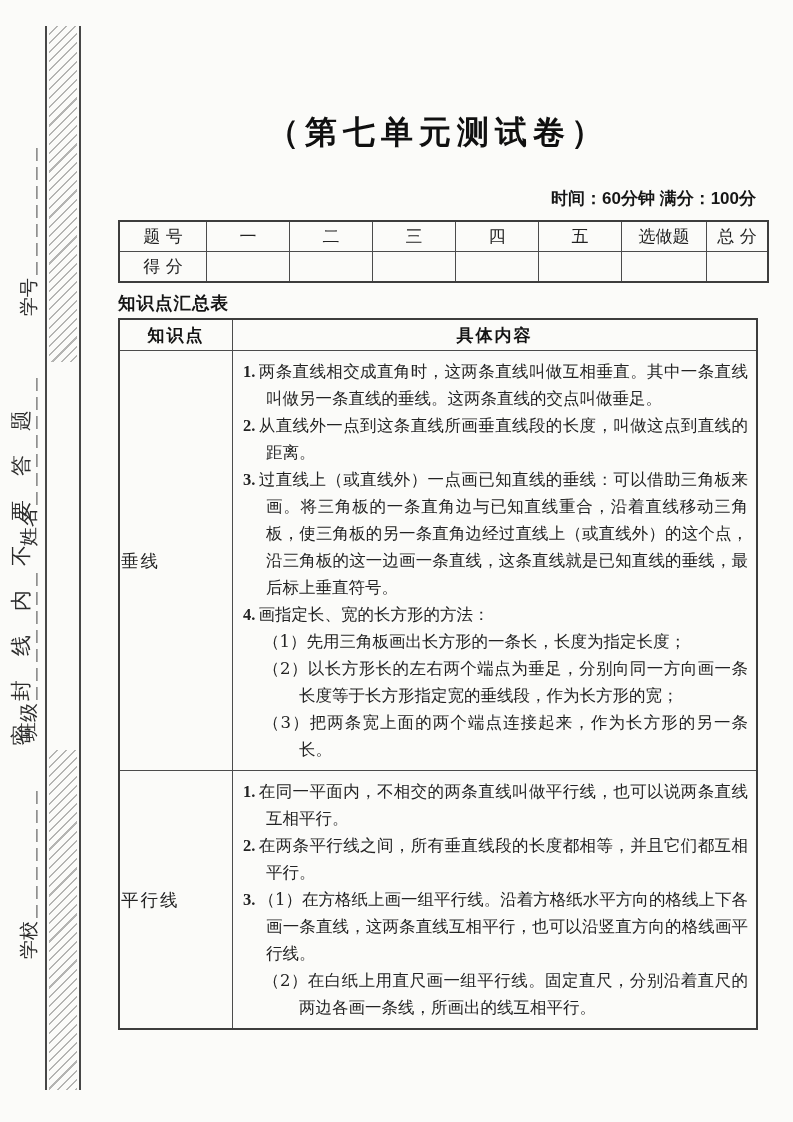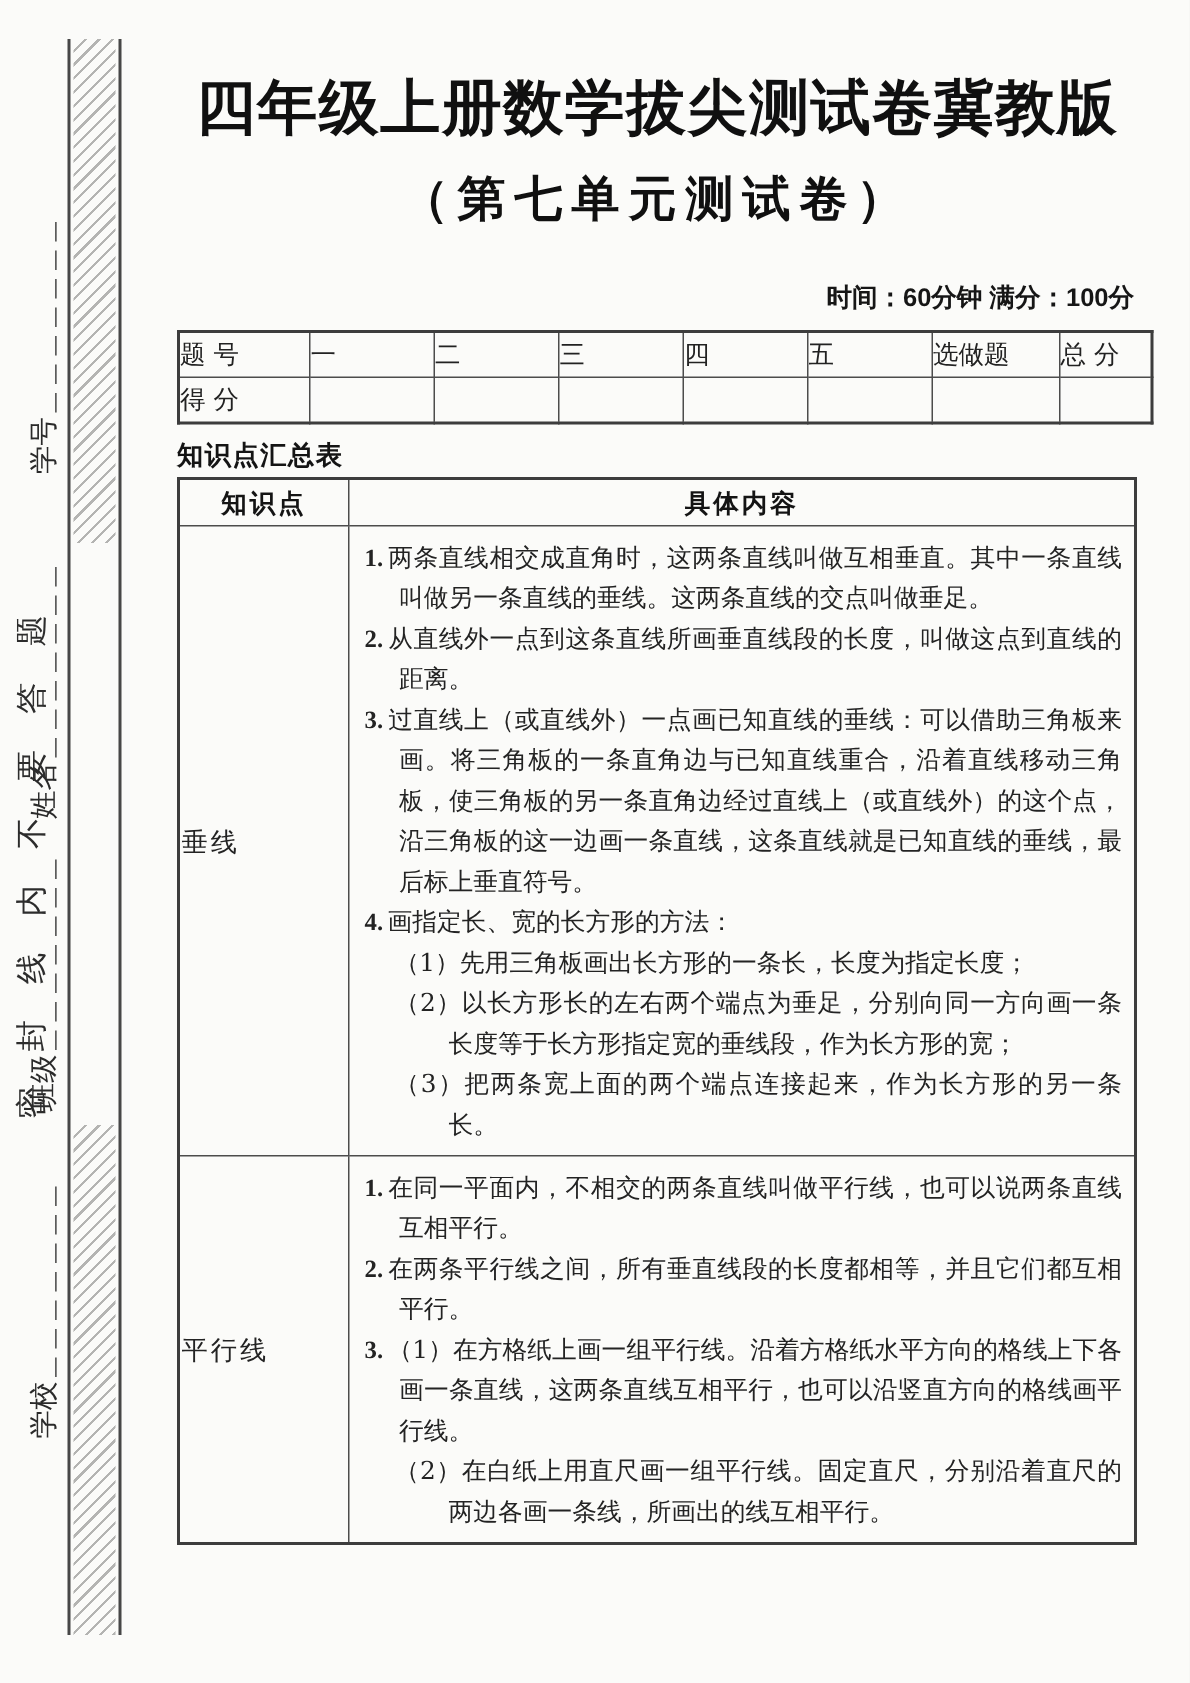--- a/index.html
+++ b/index.html
@@ -67,21 +67,21 @@
   }
 
   table{border-collapse:collapse;table-layout:fixed;}
 
   .score-table{
     position:absolute;top:220px;left:0;width:640px;
     border:2px solid #3d3d3d;
   }
   .score-table td{
     border:1px solid #4c4c4c;height:29px;
-    vertical-align:middle;
+    text-align:center;vertical-align:middle;
     font-size:17px;color:#222;
     font-family:"DejaVu Serif", serif;
     padding:0;
   }
 
   .summary-title{
     position:absolute;top:291px;left:0;width:100%;
     font-size:17.5px;font-weight:700;color:#141414;
     font-family:"Liberation Sans", sans-serif;letter-spacing:1px;
   }
@@ -122,21 +122,20 @@
   <div class="seal-field sf-3"><span>班级</span><span class="blank">＿＿＿＿＿＿＿</span></div>
   <div class="seal-field sf-4"><span>学校</span><span class="blank">＿＿＿＿＿＿＿</span></div>
 
   <div class="seal-band">
     <div class="band-hatch top"></div>
     <div class="band-hatch bottom"></div>
   </div>
   <div class="seal-text">密封线内不要答题</div>
 
   <div class="content">
-    <div class="doc-title">四年级上册数学拔尖测试卷冀教版</div>
     <div class="doc-subtitle">（第七单元测试卷）</div>
     <div class="doc-meta">时间：60分钟  满分：100分</div>
 
     <table class="score-table">
       <tbody>
           <tr>
             <td style="width: 86px;">题 号</td>
             <td style="width: 82px;">一</td>
             <td style="width: 82px;">二</td>
             <td style="width: 82px;">三</td>

